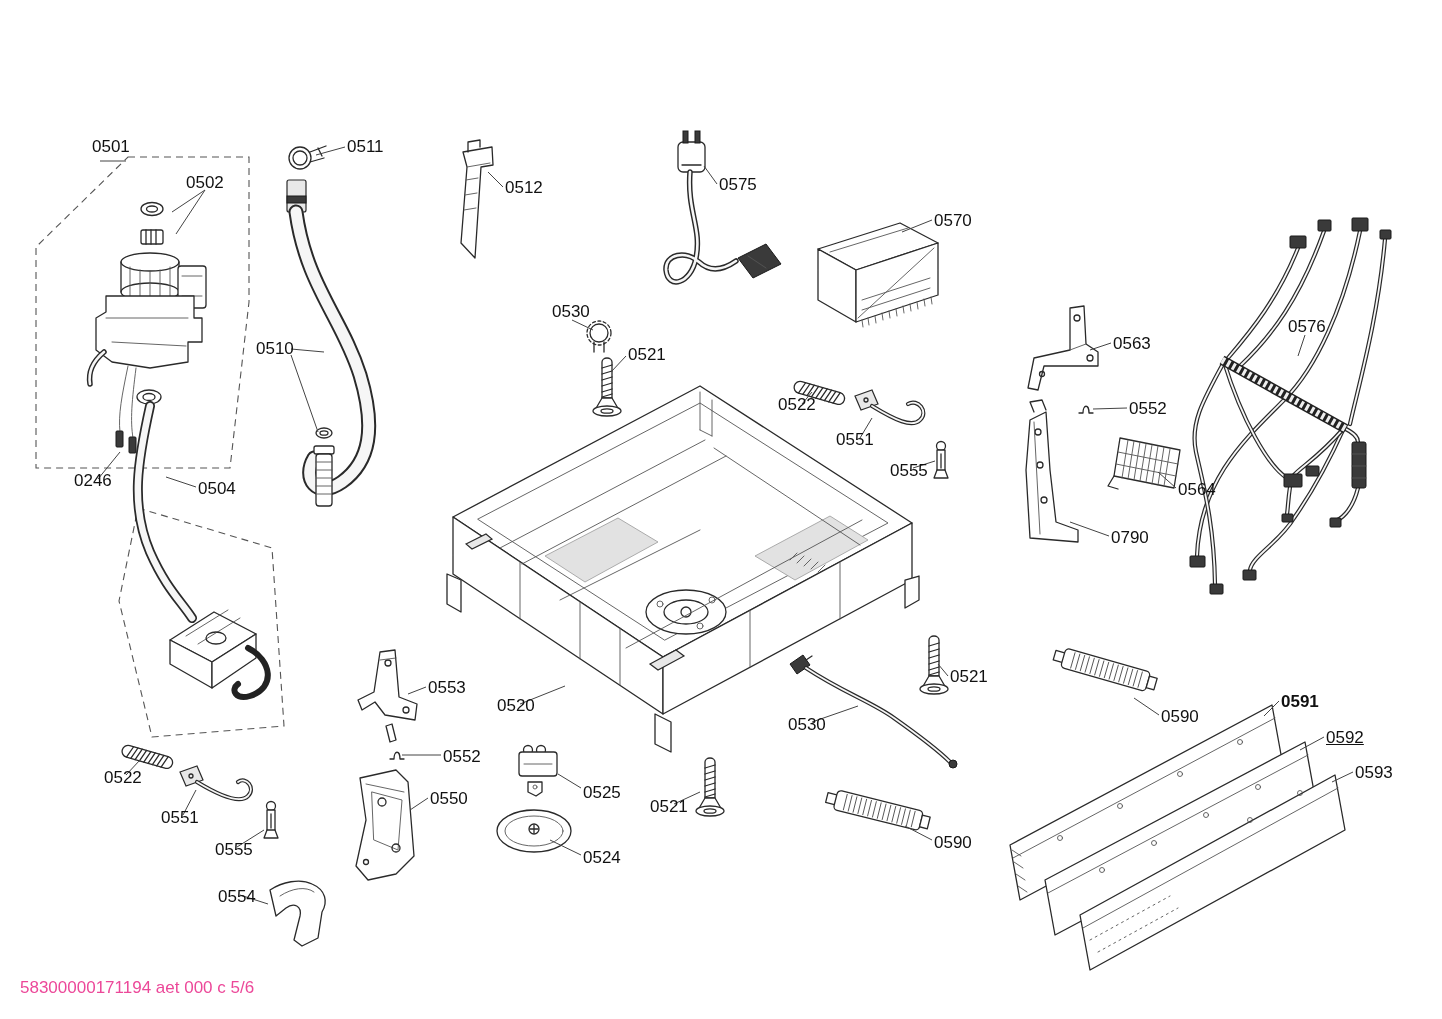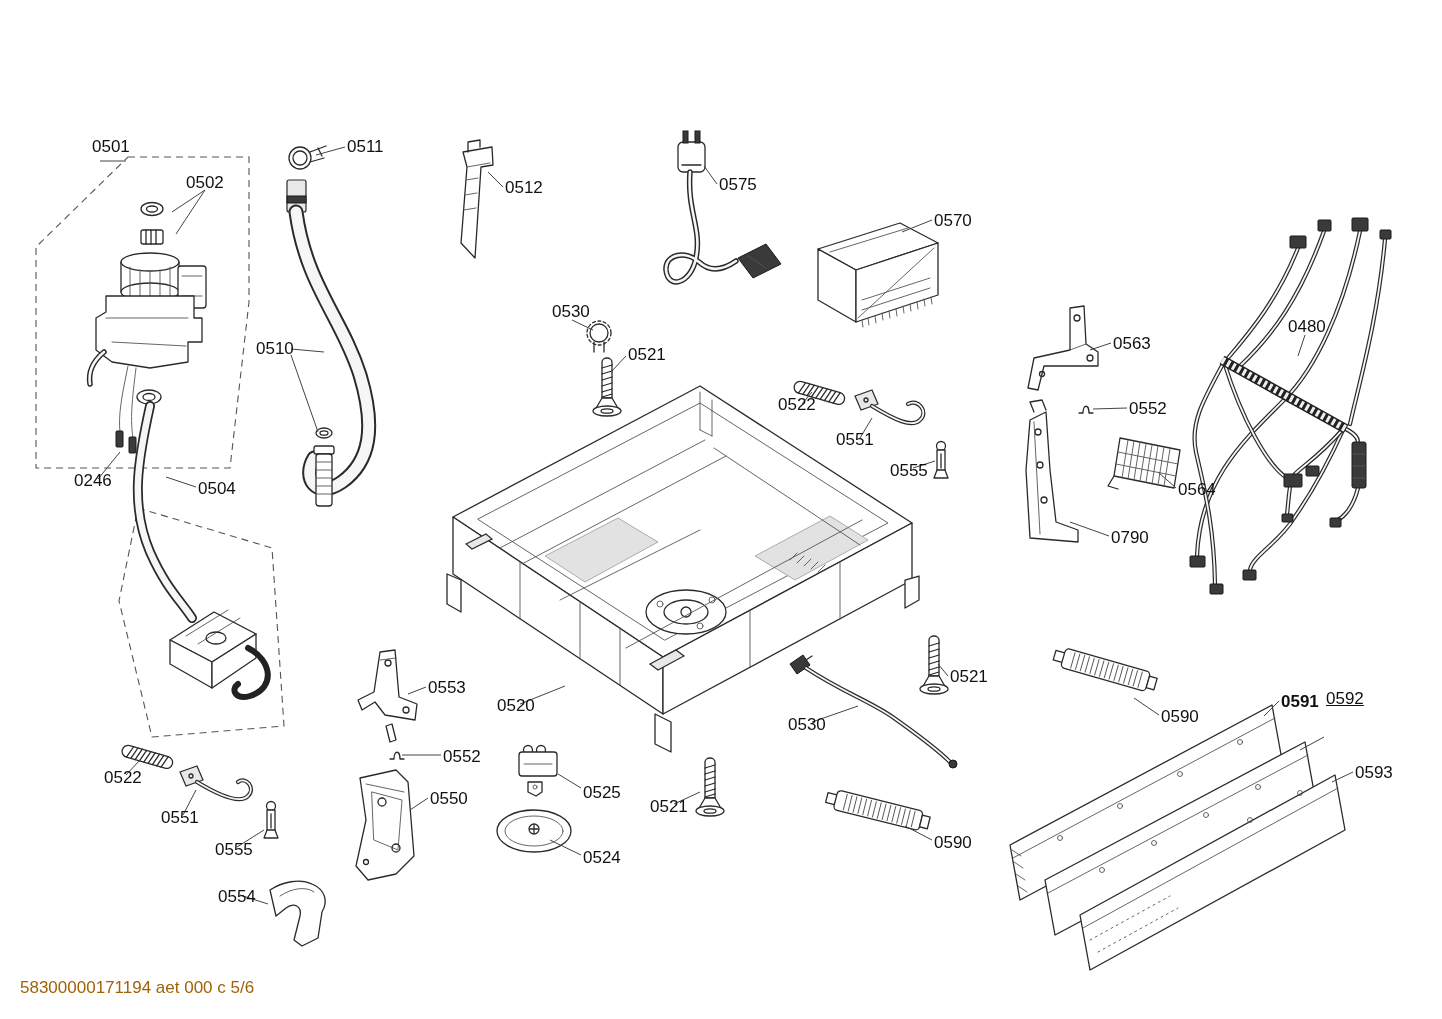--- a/index.html
+++ b/index.html
@@ -1,21 +1,21 @@
 <!DOCTYPE html>
 <html><head>
 <meta charset="utf-8">
 <style>
   html,body{margin:0;padding:0;background:#fff;}
   body{font-family:"Liberation Sans", sans-serif;}
   .canvas{position:relative;width:1442px;height:1019px;background:#ffffff;overflow:hidden;}
   .canvas svg{position:absolute;left:0;top:0;}
   .part-label{position:absolute;font-size:17px;line-height:1.1;color:#111;white-space:nowrap;
               font-family:"Liberation Sans", sans-serif;}
-  .footer{position:absolute;left:20px;top:978px;font-size:17px;color:#a16207;text-align:center;}
+  .footer{position:absolute;left:20px;top:978px;font-size:17px;color:#ec4899;text-align:center;}
   
   .ln{fill:none;stroke:#2a2a2a;stroke-width:1.3;stroke-linecap:round;stroke-linejoin:round;}
   .thin{fill:none;stroke:#555;stroke-width:0.9;stroke-linecap:round;}
   .fill-w{fill:#ffffff;stroke:#2a2a2a;stroke-width:1.3;stroke-linejoin:round;}
   .fill-g{fill:#e8e8e8;stroke:#2a2a2a;stroke-width:1.2;}
   .shade{fill:#e2e2e2;stroke:#999;stroke-width:0.8;}
   .dark{fill:#3a3a3a;stroke:#1a1a1a;stroke-width:1;}
   .dash{fill:none;stroke:#555;stroke-width:1.1;stroke-dasharray:7 5;}
   .leader{stroke:#444;stroke-width:1;fill:none;}
   .tube15o{fill:none;stroke:#2a2a2a;stroke-width:15;stroke-linecap:round;}
@@ -508,37 +508,37 @@
       <div class="part-label" style="left: 60px; top: 138px; margin-left: 32px;">0501</div>
       <div class="part-label" style="left: 186px; top: 174px;">0502</div>
       <div class="part-label" style="left: 347px; top: 138px;">0511</div>
       <div class="part-label" style="left: 505px; top: 179px;">0512</div>
       <div class="part-label" style="left: 719px; top: 176px;">0575</div>
       <div class="part-label" style="left: 934px; top: 212px;">0570</div>
       <div class="part-label" style="left: 552px; top: 303px;">0530</div>
       <div class="part-label" style="left: 628px; top: 346px;">0521</div>
       <div class="part-label" style="left: 256px; top: 340px;">0510</div>
       <div class="part-label" style="left: 1113px; top: 335px;">0563</div>
-      <div class="part-label" style="left: 1288px; top: 318px;">0480</div>
+      <div class="part-label" style="left: 1288px; top: 318px;">0576</div>
       <div class="part-label" style="left: 1129px; top: 400px;">0552</div>
       <div class="part-label" style="left: 778px; top: 396px;">0522</div>
       <div class="part-label" style="left: 836px; top: 431px;">0551</div>
       <div class="part-label" style="left: 890px; top: 462px;">0555</div>
       <div class="part-label" style="left: 1178px; top: 481px;">0564</div>
       <div class="part-label" style="left: 1111px; top: 529px;">0790</div>
       <div class="part-label" style="left: 74px; top: 472px;">0246</div>
       <div class="part-label" style="left: 198px; top: 480px;">0504</div>
       <div class="part-label" style="left: 428px; top: 679px;">0553</div>
       <div class="part-label" style="left: 443px; top: 748px;">0552</div>
       <div class="part-label" style="left: 497px; top: 697px; text-align: center;">0520</div>
       <div class="part-label" style="left: 788px; top: 716px;">0530</div>
       <div class="part-label" style="left: 950px; top: 668px;">0521</div>
       <div class="part-label" style="left: 1161px; top: 708px;">0590</div>
       <div class="part-label" style="left: 1281px; top: 693px; font-weight: bold;">0591</div>
-      <div class="part-label" style="left: 1326px; top: 690px; text-decoration: underline;">0592</div>
+      <div class="part-label" style="left: 1326px; top: 729px; text-decoration: underline;">0592</div>
       <div class="part-label" style="left: 1355px; top: 764px;">0593</div>
       <div class="part-label" style="left: 104px; top: 769px;">0522</div>
       <div class="part-label" style="left: 161px; top: 809px;">0551</div>
       <div class="part-label" style="left: 215px; top: 841px;">0555</div>
       <div class="part-label" style="left: 430px; top: 790px;">0550</div>
       <div class="part-label" style="left: 583px; top: 784px;">0525</div>
       <div class="part-label" style="left: 583px; top: 849px;">0524</div>
       <div class="part-label" style="left: 650px; top: 798px;">0521</div>
       <div class="part-label" style="left: 934px; top: 834px;">0590</div>
       <div class="part-label" style="left: 218px; top: 888px;">0554</div>

